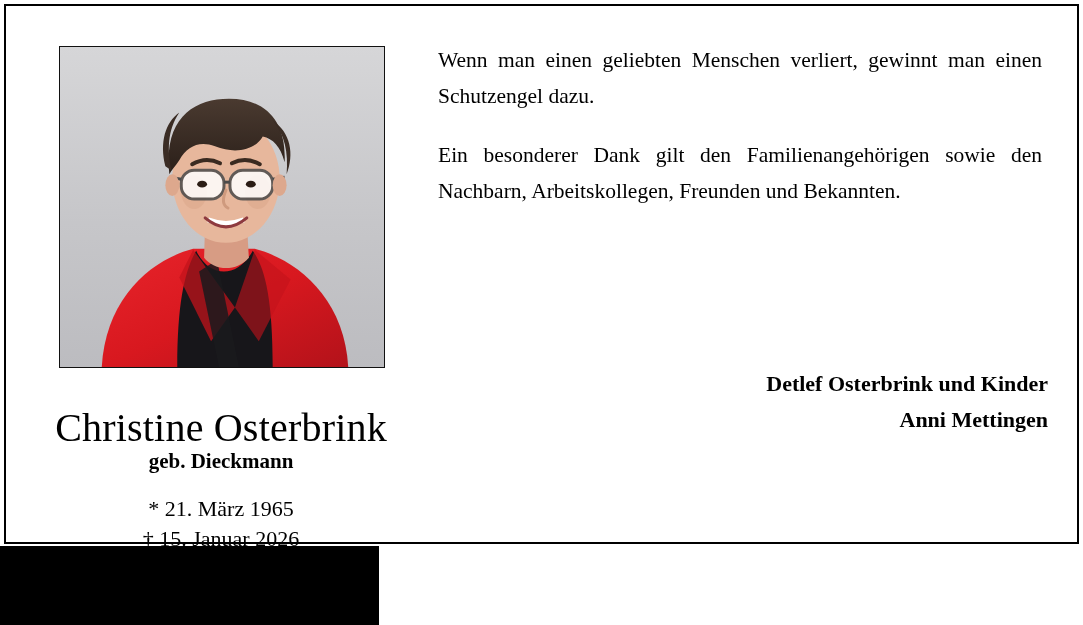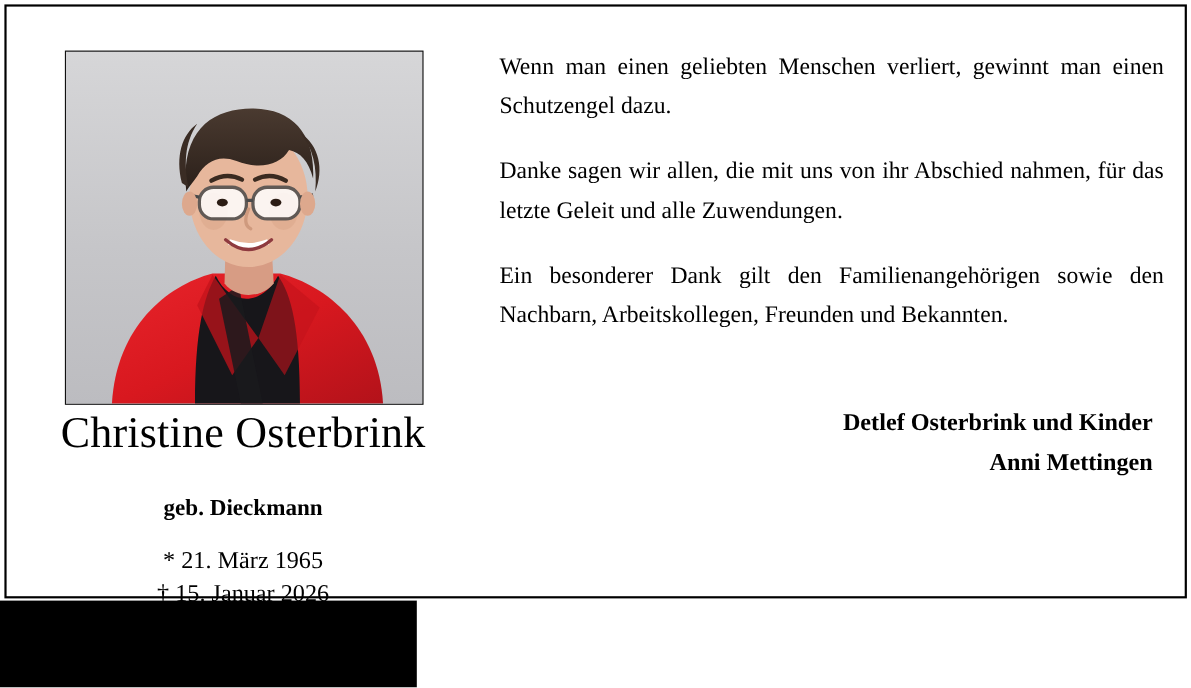--- a/index.html
+++ b/index.html
@@ -71,21 +71,21 @@
     border: 1px solid #111111;
     box-sizing: border-box;
     background: #c9c9cb;
     overflow: hidden;
   }
   .portrait svg { display: block; width: 100%; height: 100%; }
 
   .name {
     position: absolute;
     left: 0px;
-    top: 364px;
+    top: 399px;
     width: 430px;
     text-align: center;
     font-size: 40px;
     line-height: 46px;
     letter-spacing: 0.2px;
     font-family: "Liberation Serif", serif;
     font-weight: 400;
   }
 
   .maiden {
@@ -116,21 +116,21 @@
     left: 432px;
     top: 36px;
     width: 610px;
   }
 
   .para {
     font-size: 21.5px;
     line-height: 36px;
     text-align: justify;
     text-justify: inter-word;
-    margin: 0 0 23px 16px;
+    margin: 0 0 23px 0;
     width: 604px;
   }
   .para:last-of-type { margin-bottom: 0; }
 
   .signers {
     position: absolute;
     left: 432px;
     top: 360px;
     width: 610px;
     text-align: right;
@@ -228,21 +228,20 @@
       <div class="maiden">geb. Dieckmann</div>
 
       <div class="dates">
         <span class="date-line">* 21. März 1965</span>
         <span class="date-line">† 15. Januar 2026</span>
       </div>
     </div>
 
     <div class="right-col">
       <p class="para">Wenn man einen geliebten Menschen verliert, gewinnt man einen Schutzengel dazu.</p>
-      <p class="para">Danke sagen wir allen, die mit uns von ihr Abschied nahmen, für das letzte Geleit und alle Zuwendungen.</p>
       <p class="para">Ein besonderer Dank gilt den Familienangehörigen sowie den Nachbarn, Arbeitskollegen, Freunden und Bekannten.</p>
     </div>
 
     <div class="signers">
       <span class="sig-line">Detlef Osterbrink und Kinder</span>
       <span class="sig-line">Anni Mettingen</span>
     </div>
 
 
   </div>

